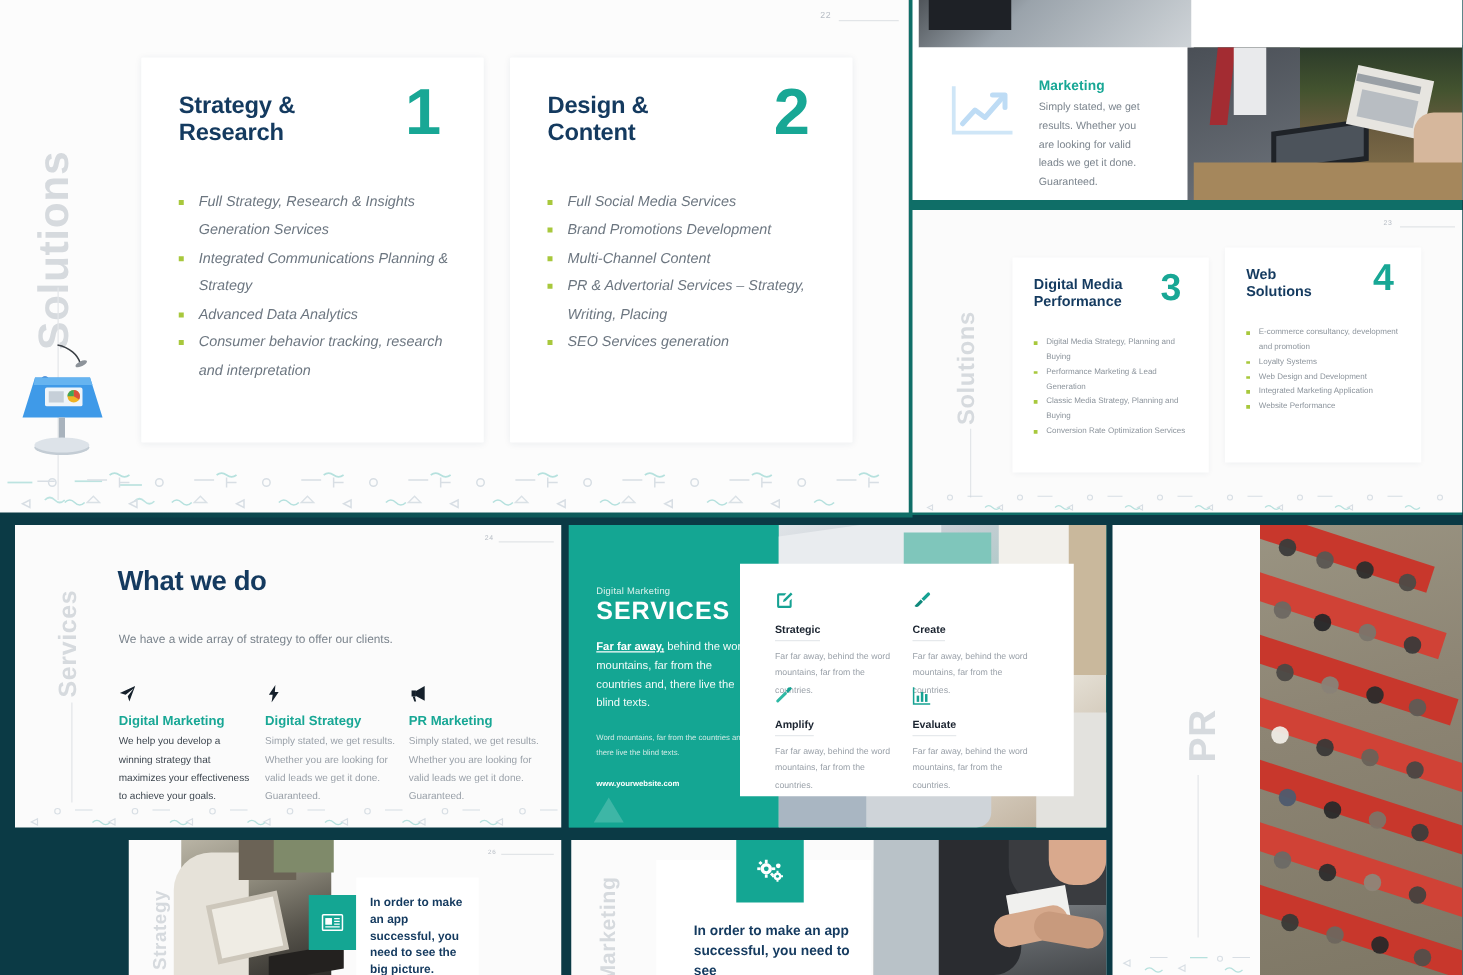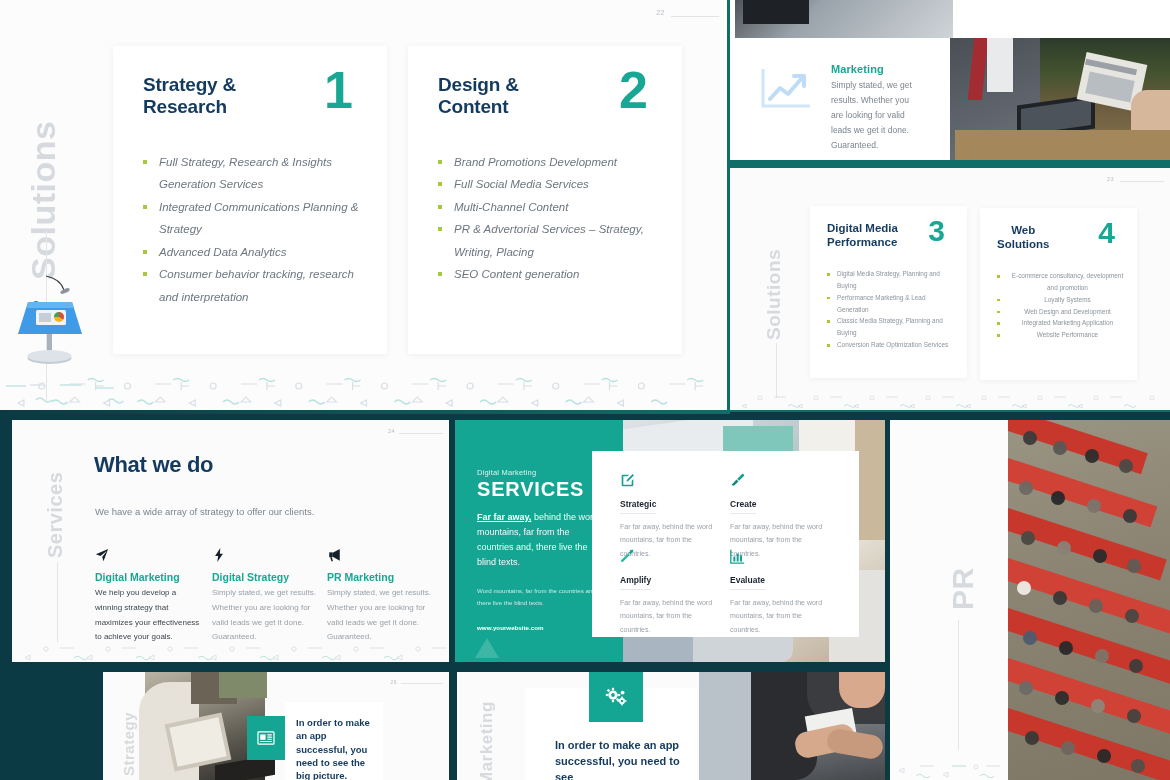--- a/index.html
+++ b/index.html
@@ -179,25 +179,25 @@
       </ul>
     </div>
 
     <div class="card" style="left:408px;top:46px;width:274px;height:308px;">
       <div class="card-title" style="position:absolute;left:30px;top:28px;">
         <span>Design &amp;</span><br>
         <span>Content</span>
       </div>
       <div class="card-num" style="right:36px;top:22px;">2</div>
       <ul class="bullets" style="left:28px;top:105px;width:222px;">
+        <li>Full Social Media Services</li>
         <li>Brand Promotions Development</li>
-        <li>Full Social Media Services</li>
         <li>Multi-Channel Content</li>
         <li>PR &amp; Advertorial Services – Strategy, Writing, Placing</li>
-        <li>SEO Content generation</li>
+        <li>SEO Services generation</li>
       </ul>
     </div>
 
     <svg class="doodle" style="bottom:0;" viewBox="0 0 730 34" preserveAspectRatio="none">
       <g stroke="#9fd8d4" stroke-width="1.4" fill="none" opacity=".9">
         <g id="dd">
           <path d="M6 10 h20"></path>
             <path d="M60 9 h22"></path>
             <path d="M96 12 h18"></path>
           <path d="M36 24 q4 -4 8 0 q4 4 8 0"></path>
@@ -303,21 +303,21 @@
       </div>
       <div class="card-num-sm" style="right:22px;top:12px;">3</div>
       <ul class="bullets-sm" style="left:16px;top:62px;width:130px;">
         <li>Digital Media Strategy, Planning and Buying</li>
         <li>Performance Marketing &amp; Lead Generation</li>
         <li>Classic Media Strategy, Planning and Buying</li>
         <li>Conversion Rate Optimization Services</li>
       </ul>
     </div>
 
-    <div class="card" style="left:250px;top:40px;width:157px;height:172px;text-align:center;">
+    <div class="card" style="left:250px;top:30px;width:157px;height:172px;">
       <div class="card-title-sm" style="position:absolute;left:17px;top:16px;">
         <span>Web</span><br>
         <span>Solutions</span>
       </div>
       <div class="card-num-sm" style="right:22px;top:12px;">4</div>
       <ul class="bullets-sm" style="left:16px;top:62px;width:132px;">
         <li>E-commerce consultancy, development and promotion</li>
         <li>Loyalty Systems</li>
         <li>Web Design and Development</li>
         <li>Integrated Marketing Application</li>

